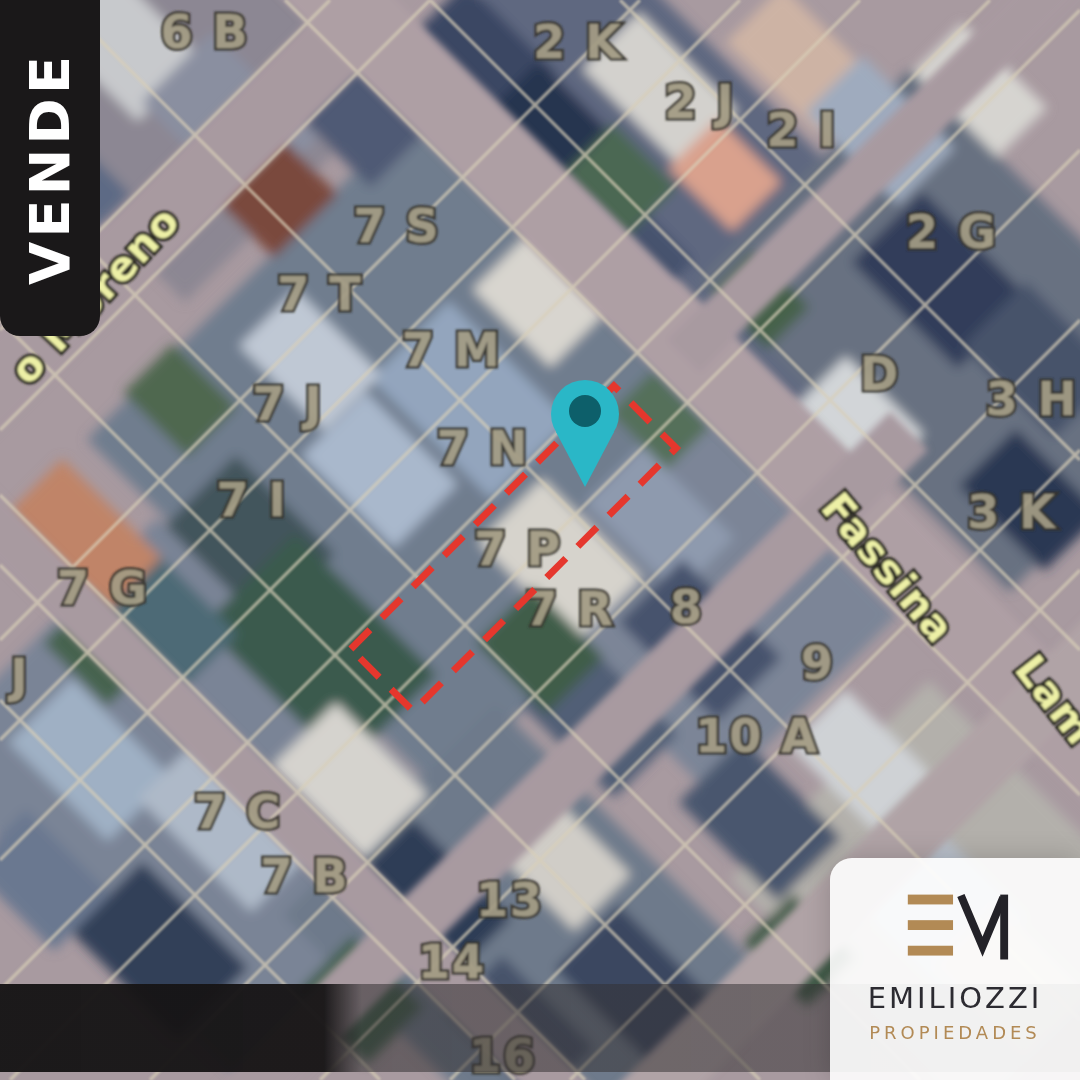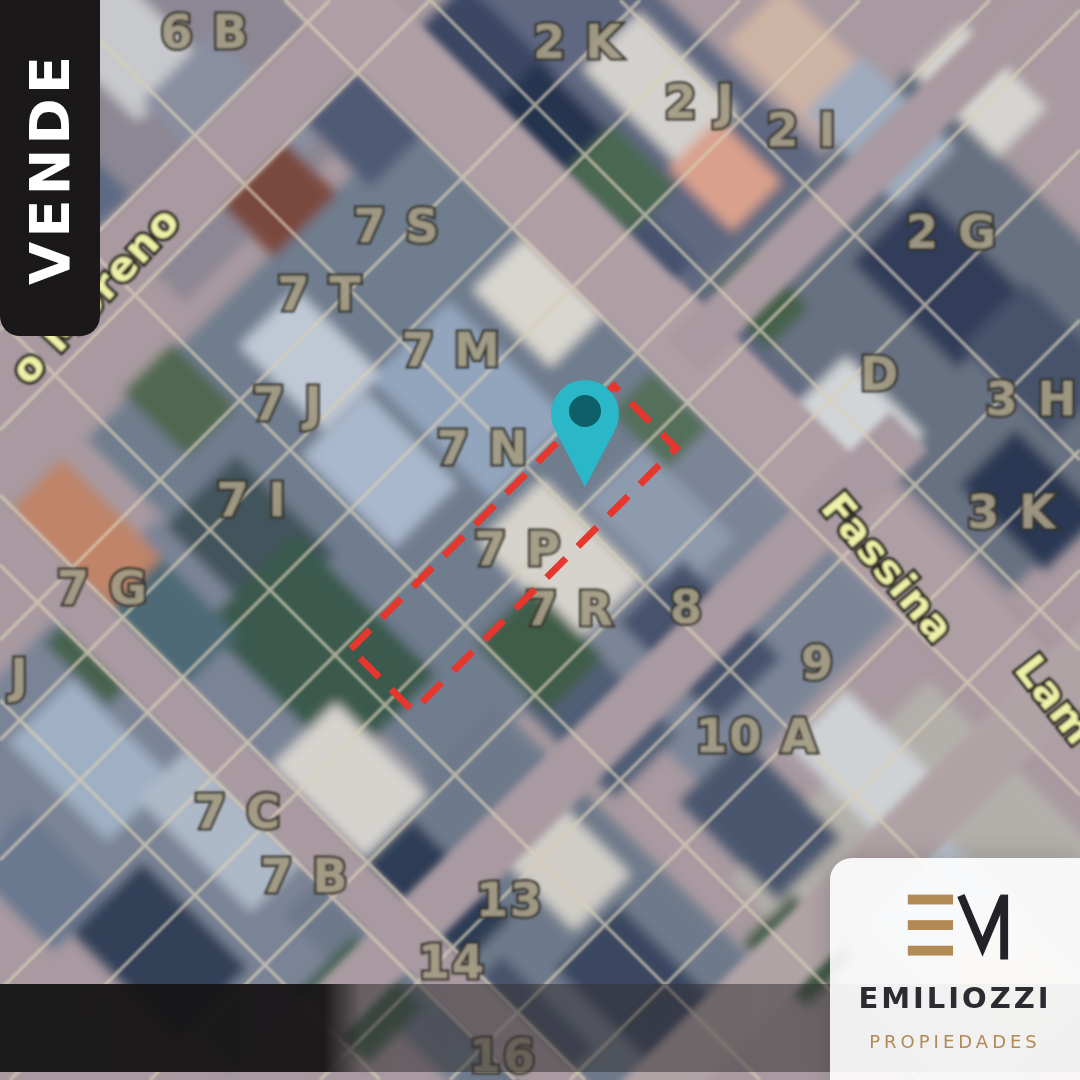--- a/index.html
+++ b/index.html
@@ -18,22 +18,22 @@
   .vende-banner{position:absolute;left:0;top:0;width:100px;height:336px;z-index:6;
                 background:#1a1819;border-radius:0 0 20px 20px;
                 display:flex;align-items:center;justify-content:center;}
   .vende-banner span{display:block;transform:rotate(-90deg);white-space:nowrap;
                      color:#fff;font-weight:bold;font-size:56px;letter-spacing:4px;}
   .logo-card{position:absolute;right:0;bottom:0;width:250px;height:222px;z-index:7;
              background:rgba(255,255,255,.9);border-radius:22px 0 0 0;
              box-shadow:0 0 28px rgba(0,0,0,.18);
              display:flex;flex-direction:column;align-items:center;padding-top:34px;
              box-sizing:border-box;}
-  .brand{font-size:29px;letter-spacing:3px;color:#2c2b31;font-weight:700;margin-top:13px;}
-  .tagline{font-size:18px;letter-spacing:4px;color:#b28a55;font-weight:500;margin-top:16px;}
+  .brand{font-size:29px;letter-spacing:3px;color:#2c2b31;font-weight:400;margin-top:13px;}
+  .tagline{font-size:18px;letter-spacing:4px;color:#b28a55;font-weight:500;margin-top:7px;}
 </style>
 </head>
 <body>
 
 <div class="canvas">
 
   <svg class="map-svg" viewBox="0 0 1080 1080" width="1080" height="1080">
     <defs>
       <filter id="b6" x="-20%" y="-20%" width="140%" height="140%">
           <feGaussianBlur stdDeviation="6"></feGaussianBlur>

